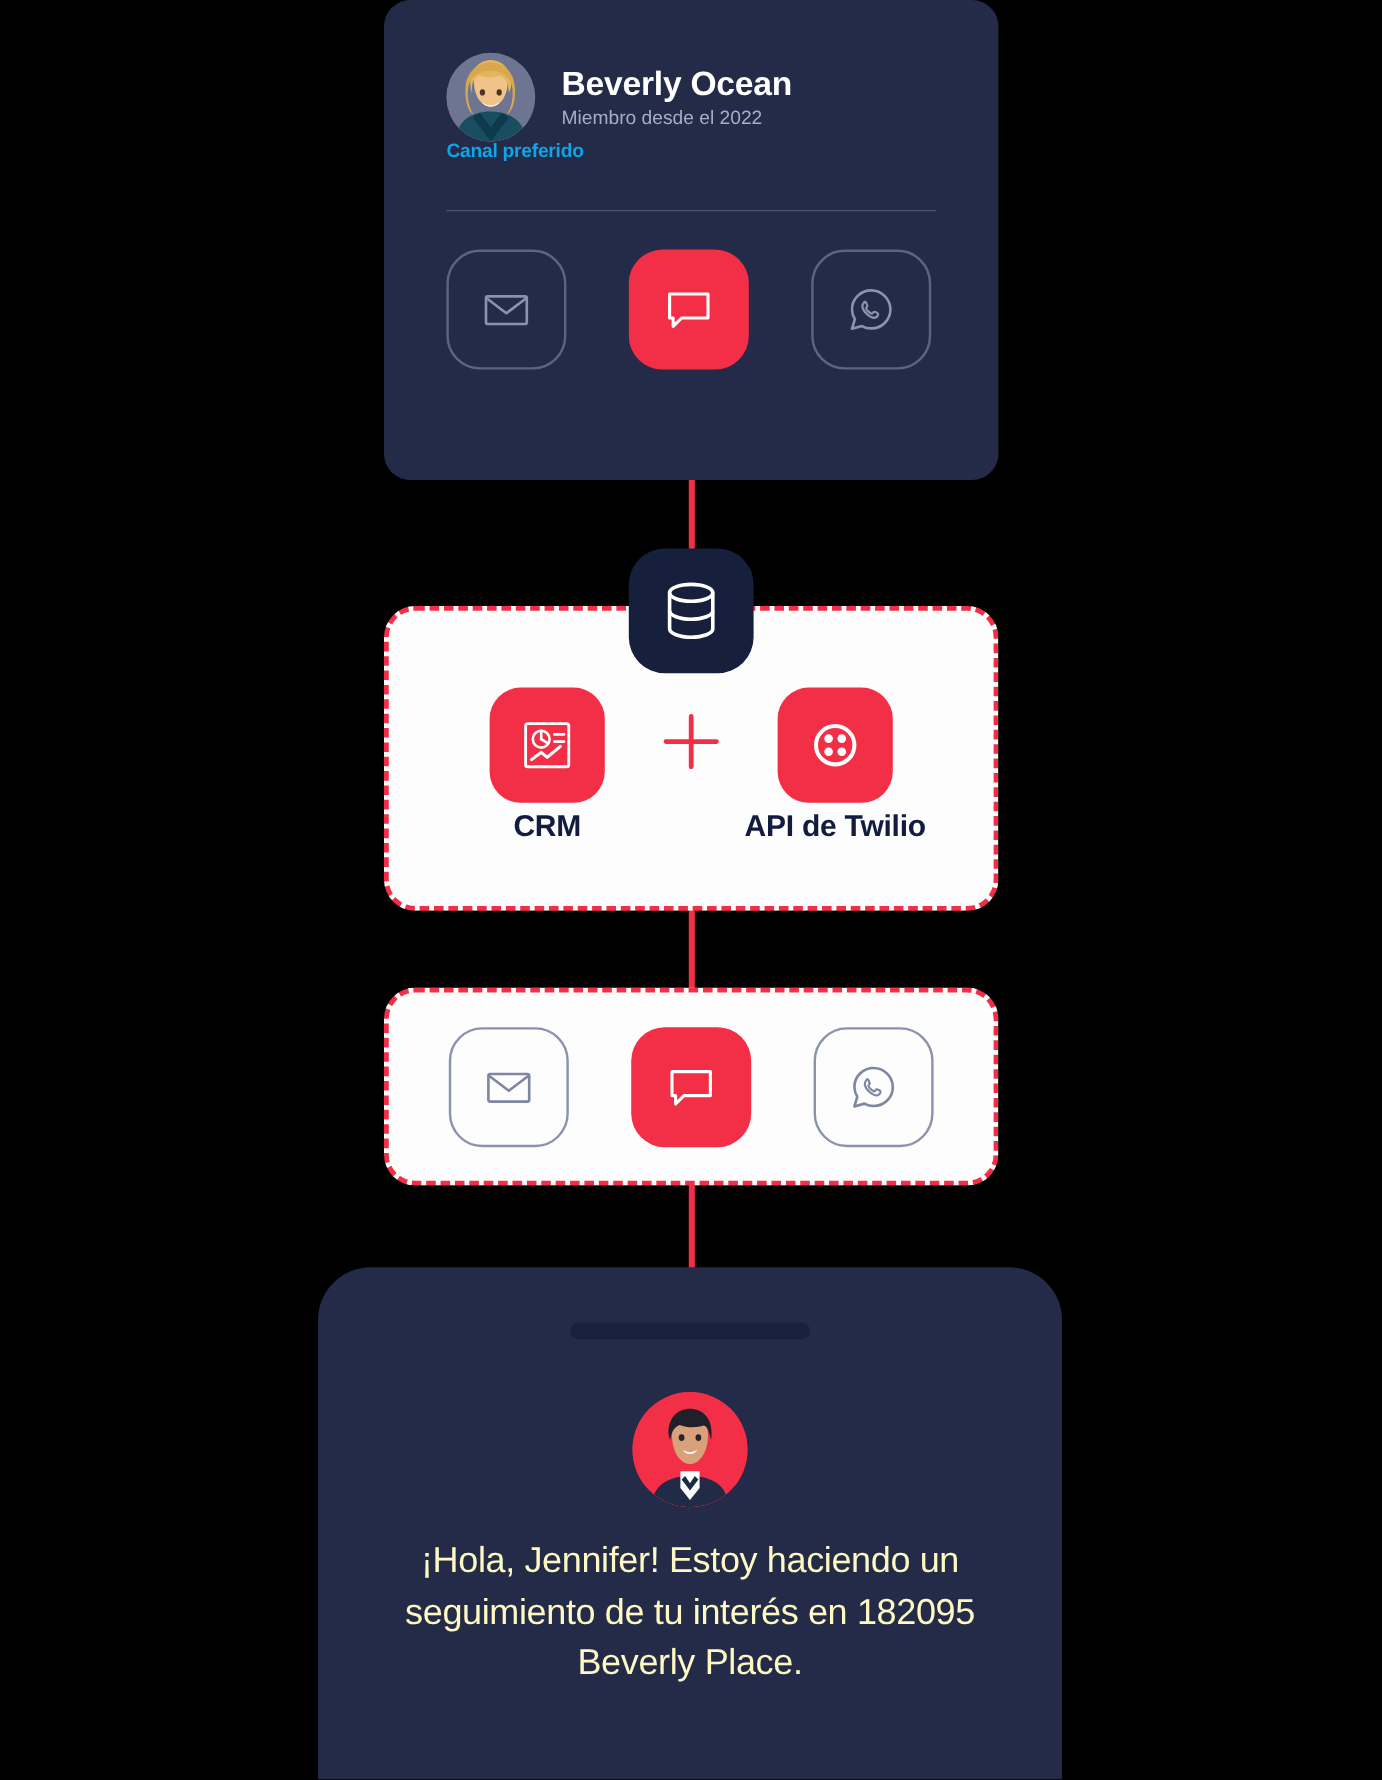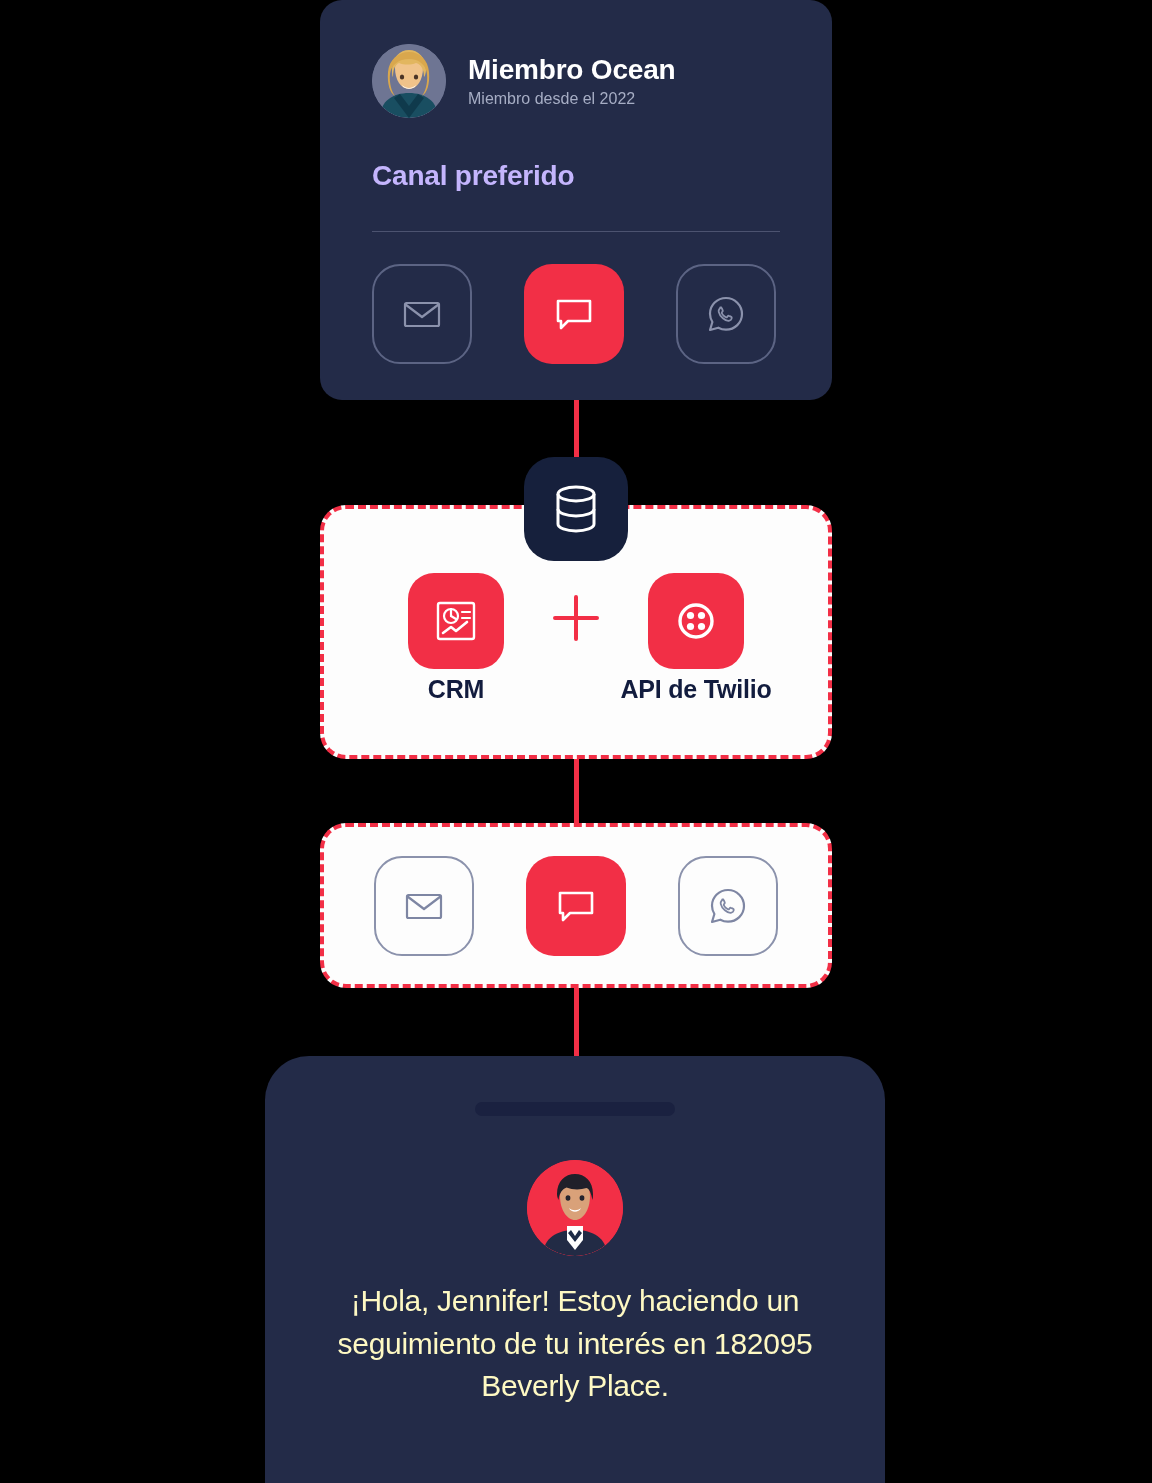--- a/index.html
+++ b/index.html
@@ -63,23 +63,22 @@
     font-weight: bold;
     letter-spacing: -0.2px;
     line-height: 1.15;
   }
   .profile-sub {
     color: #A6ADC4;
     font-size: 16px;
     line-height: 1.2;
   }
   .section-title {
-    margin-top: 42px;
-    color: #c4b5fd;
-    font-size: 28px;
+    color: #0ea5e9;
+    font-size: 16px;
     font-weight: bold;
     letter-spacing: -0.2px;
   }
   .divider {
     margin-top: 39px;
     height: 1px;
     background: #4C5370;
     width: 408px;
   }
 
@@ -243,21 +242,21 @@
             <path d="M23 24c0-10 6-16 14-16s14 6 14 16c0 12-6 21-14 21s-14-9-14-21z" fill="#F0C38A"></path>
             <path d="M20 26c0-13 8-20 17-20s17 7 17 20c0 3-1 6-2 7 0-9-4-13-8-14-5 2-12 2-17 0-4 2-6 6-6 14-1-1-1-4-1-7z" fill="#E2B65F"></path>
             <path d="M18 30c-1 10 2 18 5 22-5-3-8-12-7-24 1-12 10-20 21-20s19 8 20 20c1 12-2 21-7 24 3-4 6-12 5-22-1-9-8-15-18-15s-18 6-19 15z" fill="#D9A74D"></path>
             <ellipse cx="30" cy="33" rx="2.2" ry="2.6" fill="#4A3426"></ellipse>
             <ellipse cx="44" cy="33" rx="2.2" ry="2.6" fill="#4A3426"></ellipse>
             <path d="M30 41c4 4 10 4 14 0-2 5-12 5-14 0z" fill="#FFFFFF"></path>
           </g>
         </svg>
       </div>
       <div class="profile-names">
-        <div class="profile-name">Miembro Ocean</div>
+        <div class="profile-name">Beverly Ocean</div>
         <div class="profile-sub">Miembro desde el 2022</div>
       </div>
     </div>
 
     <div class="section-title">Canal preferido</div>
     <div class="divider"></div>
 
     <div class="channel-row dark">
       <div class="chan outline-dark">
         <svg width="44" height="44" viewBox="0 0 44 44">

